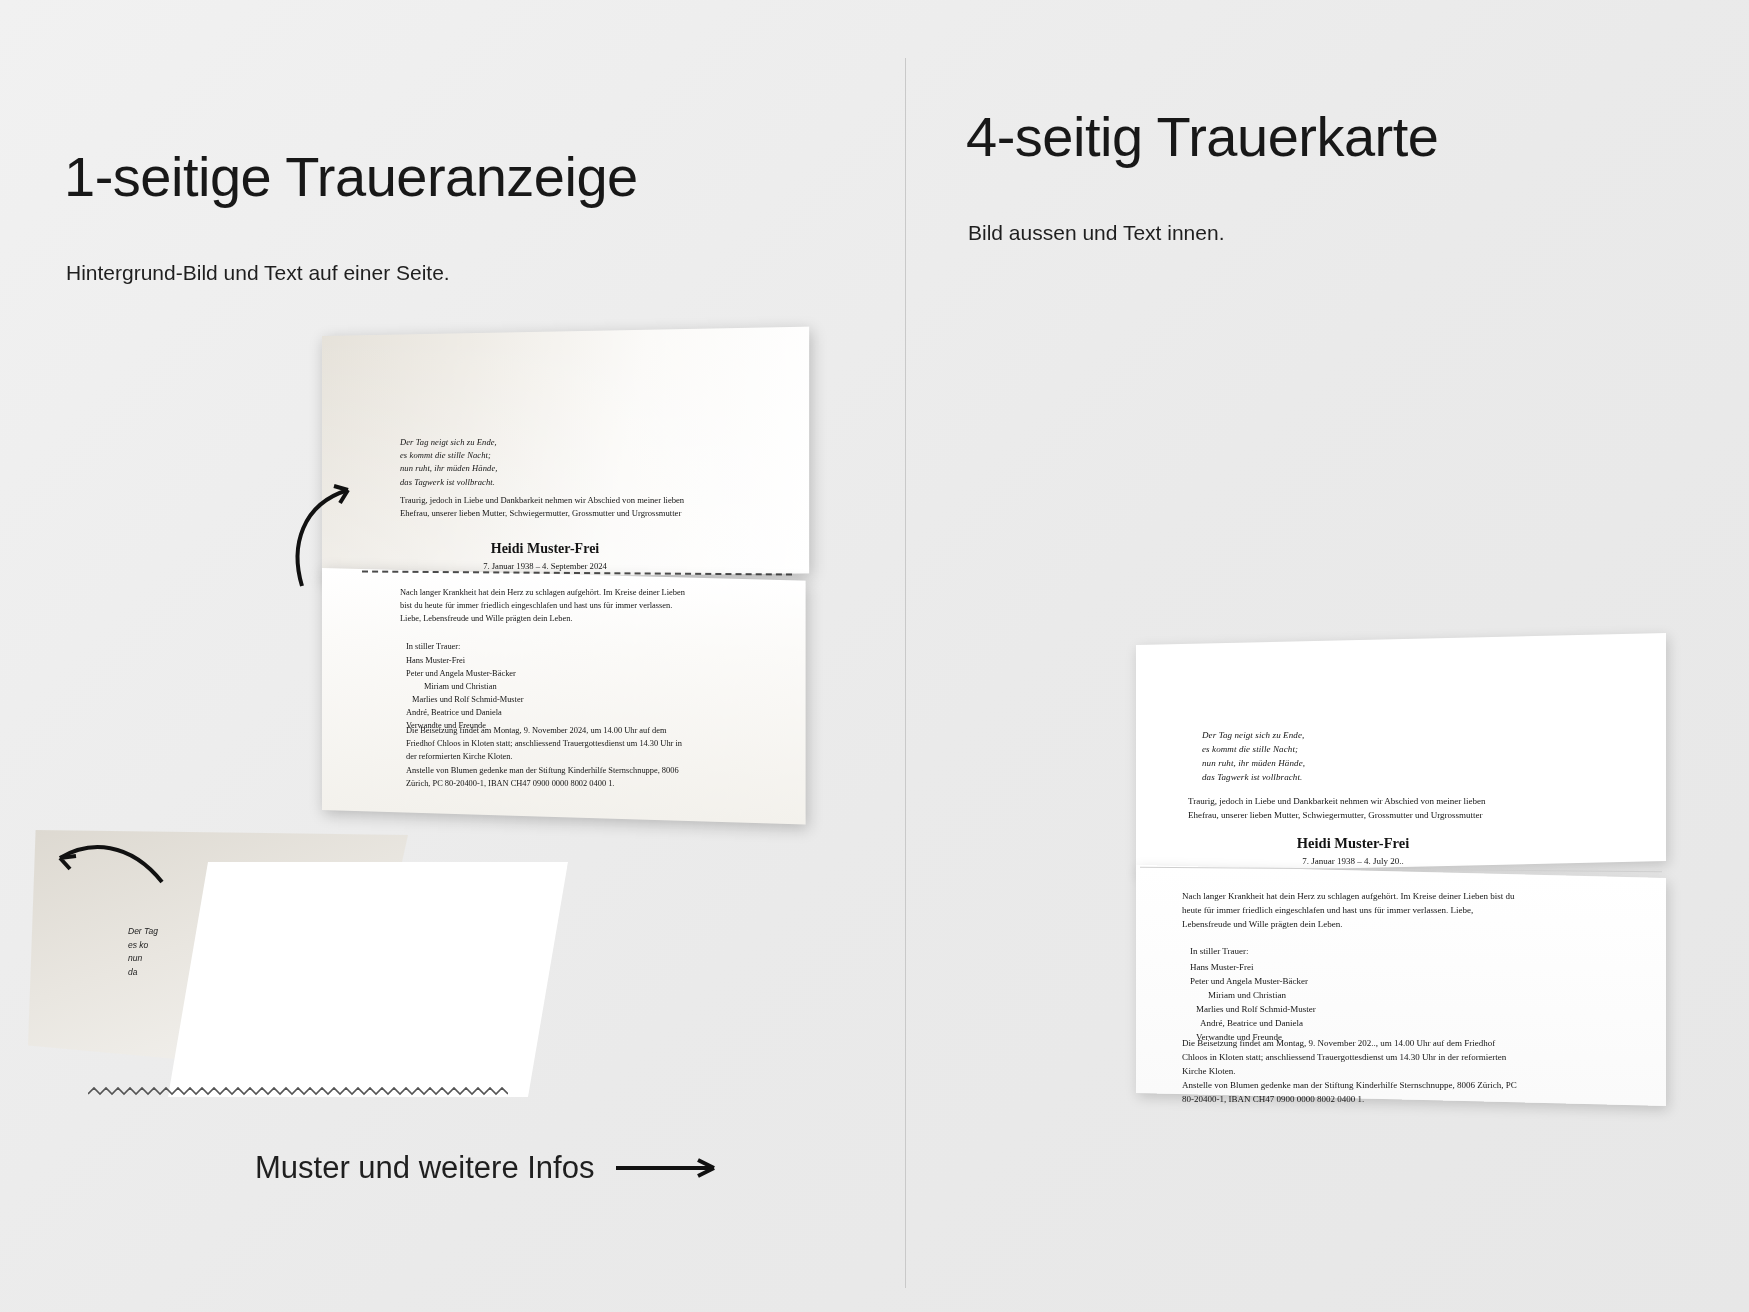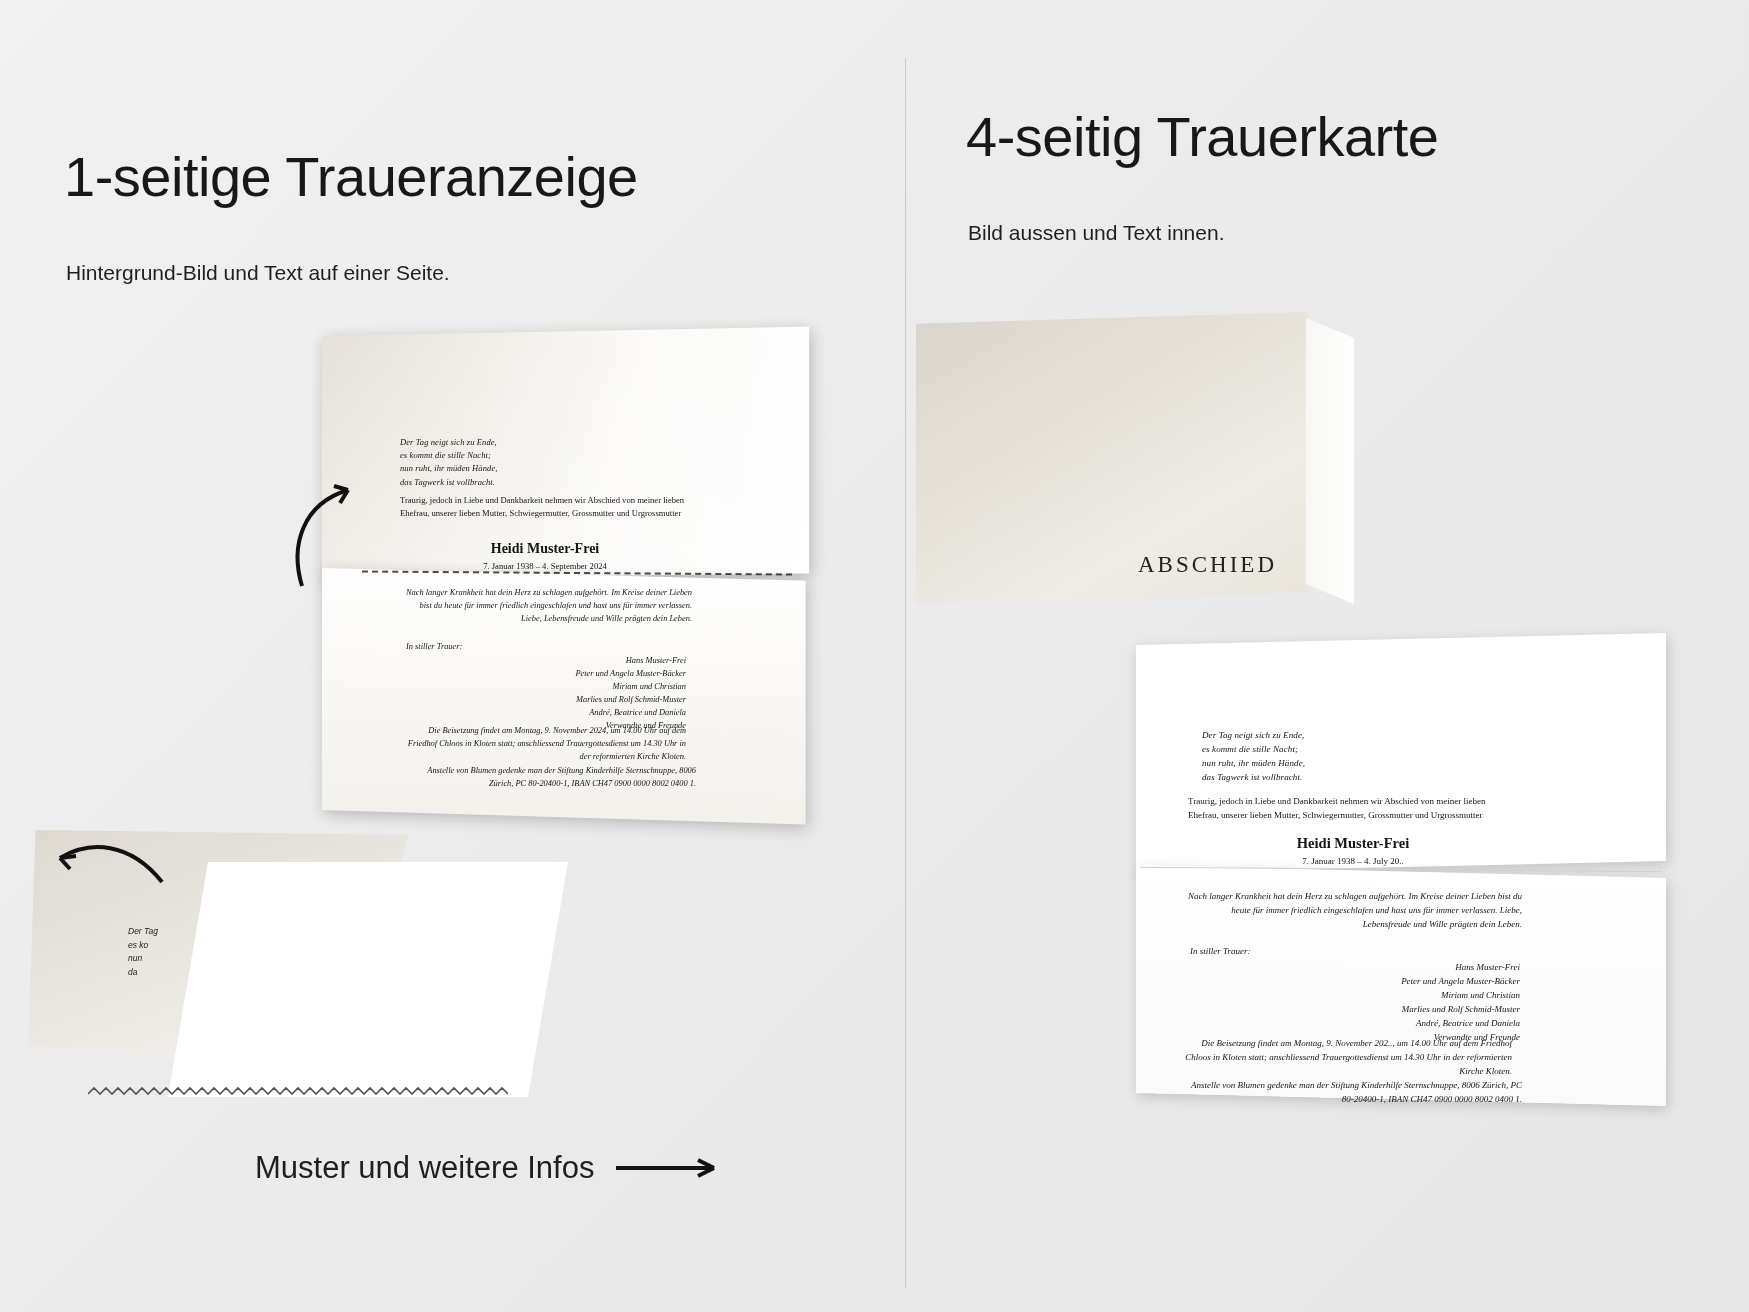--- a/index.html
+++ b/index.html
@@ -102,24 +102,22 @@
     font-style: italic;
     font-size: 8.5px;
     line-height: 1.55;
     letter-spacing: .1px;
   }
   .body-sm {
     font-size: 8.6px;
     line-height: 1.5;
   }
   .body-it {
-    font-style: italic;
     font-size: 8.4px;
     line-height: 1.55;
-    text-align: right;
   }
   .name-big {
     font-size: 14px;
     font-weight: 700;
     text-align: center;
   }
   .dates {
     font-size: 8.6px;
     text-align: center;
   }
@@ -336,25 +334,20 @@
         <path d="M98 13 L82 5 M98 13 L82 21" stroke="#111" stroke-width="4" fill="none"></path>
       </svg>
     </div>
   </div>
 
   <div class="col-right">
 
     <h1 class="headline" id="headline-right">4-seitig Trauerkarte</h1>
     <p class="subline" id="subline-right">Bild aussen und Text innen.</p>
 
-    <div id="card-outer">
-      <div class="card-left-panel"></div>
-      <div class="card-right-panel"></div>
-      <div class="abschied">ABSCHIED</div>
-    </div>
 
     <div id="card-inner">
       <div class="inner-top"></div>
       <div class="inner-bottom"></div>
       <div class="inner-fold"></div>
 
       <div class="an-text poem" style="left:66px; top:84px; width:160px; white-space:pre-line; font-size:9px;">Der Tag neigt sich zu Ende,
 es kommt die stille Nacht;
 nun ruht, ihr müden Hände,
 das Tagwerk ist vollbracht.</div>

